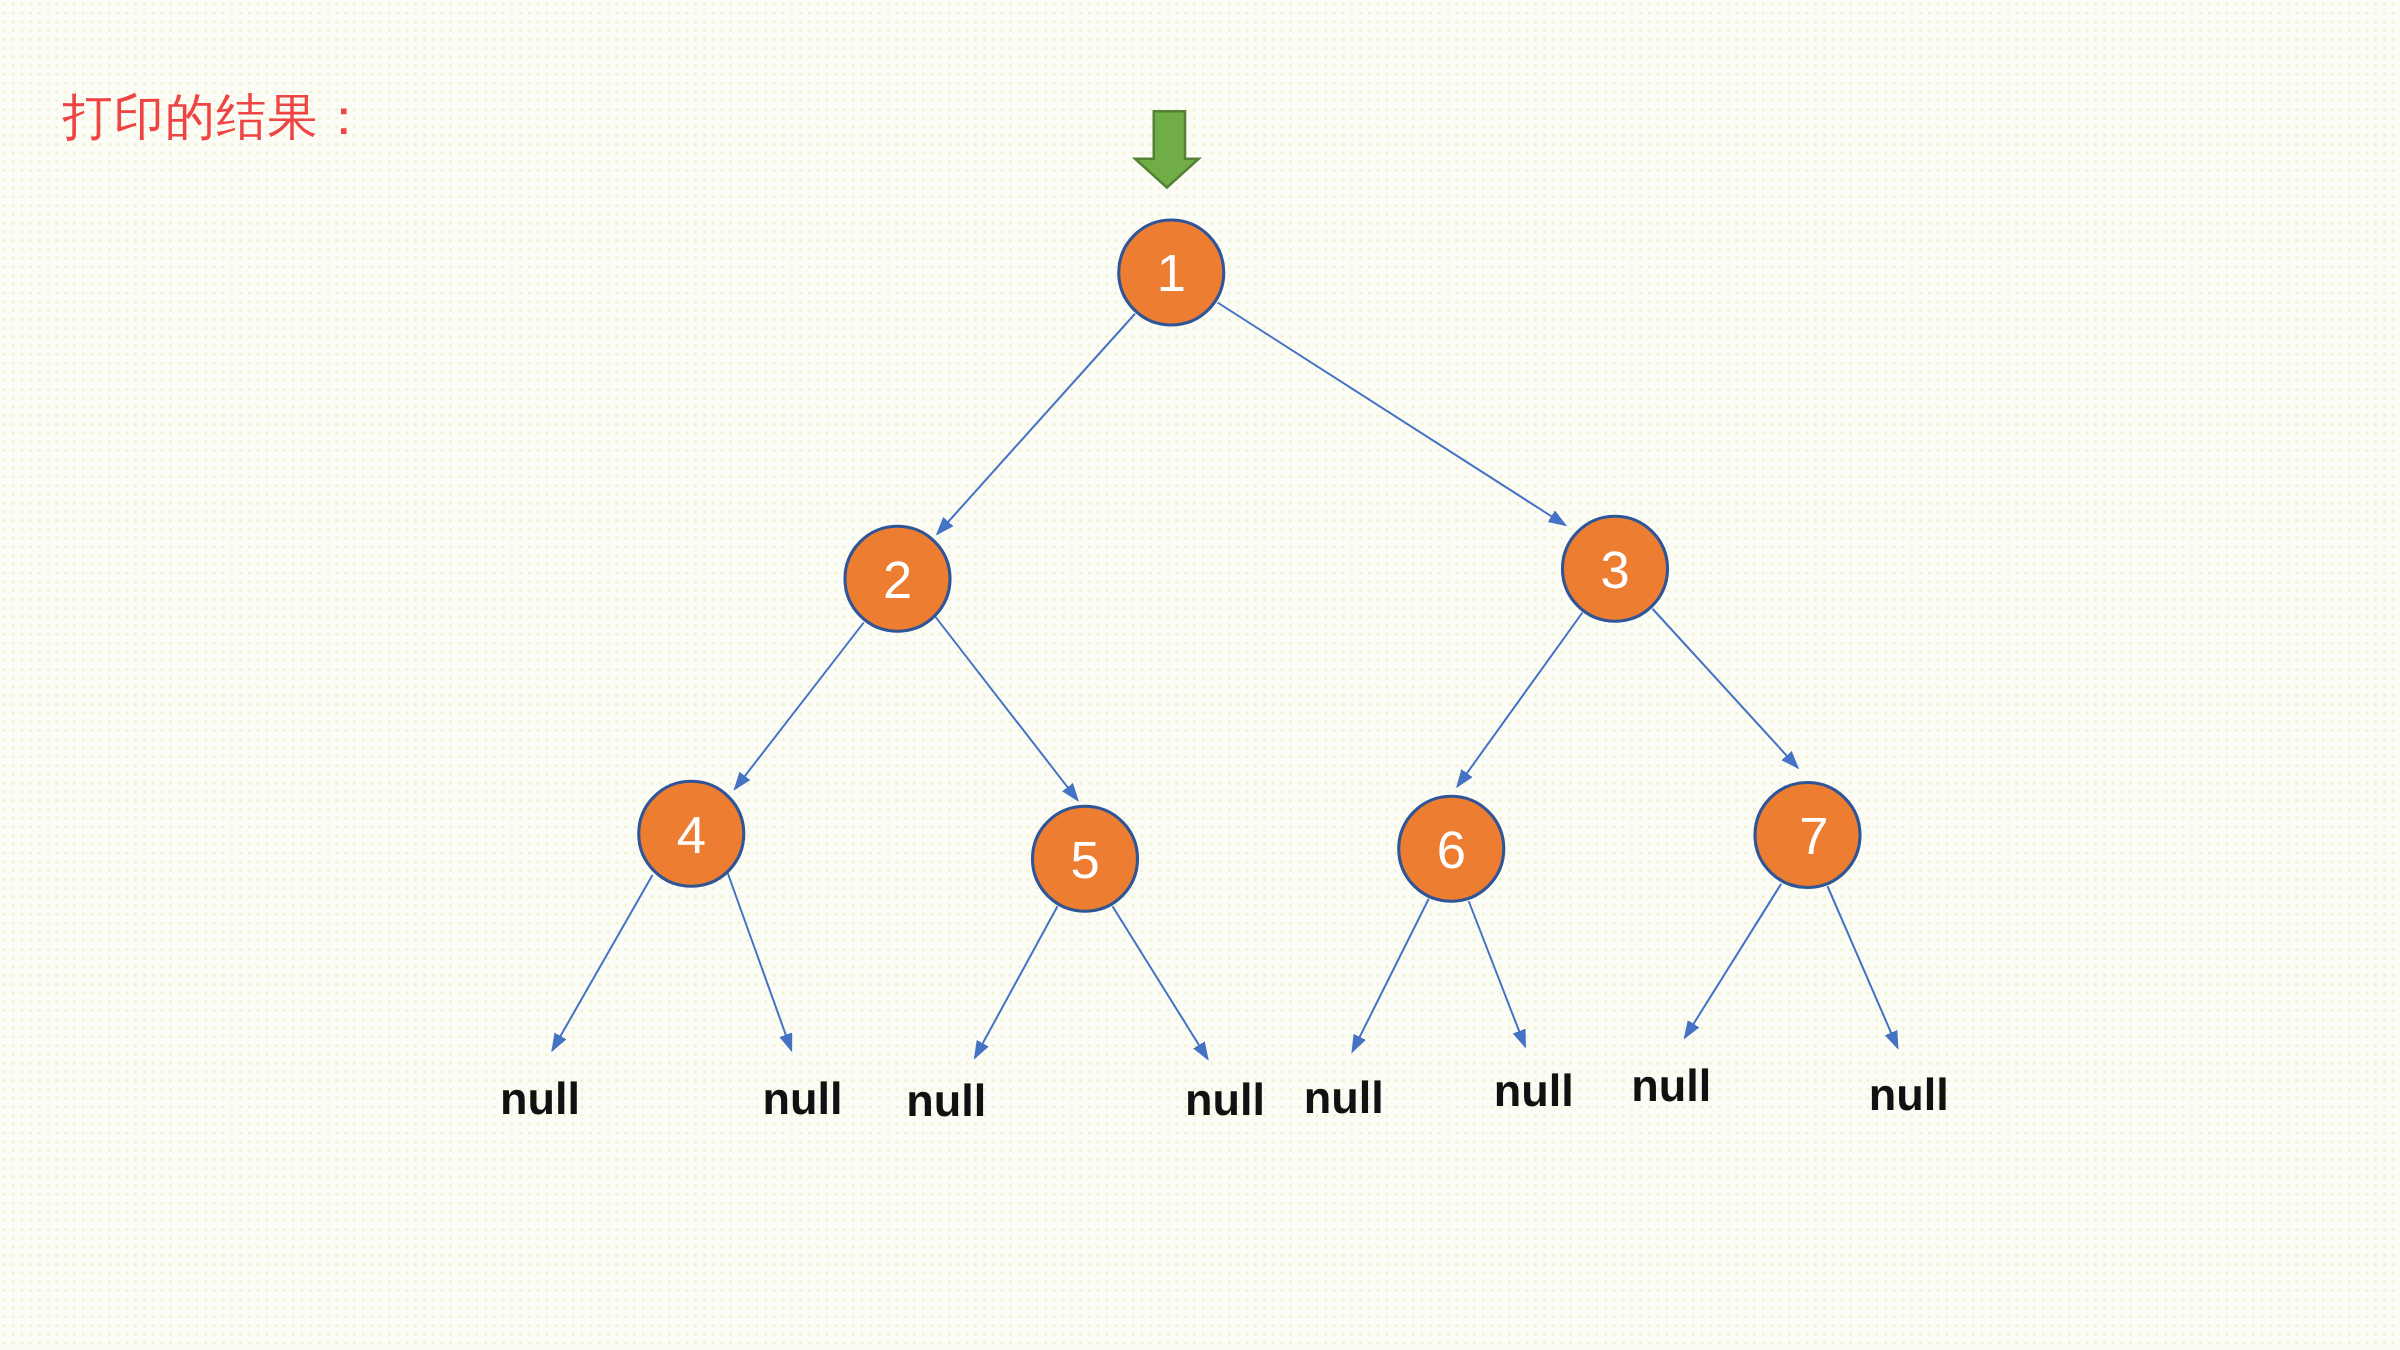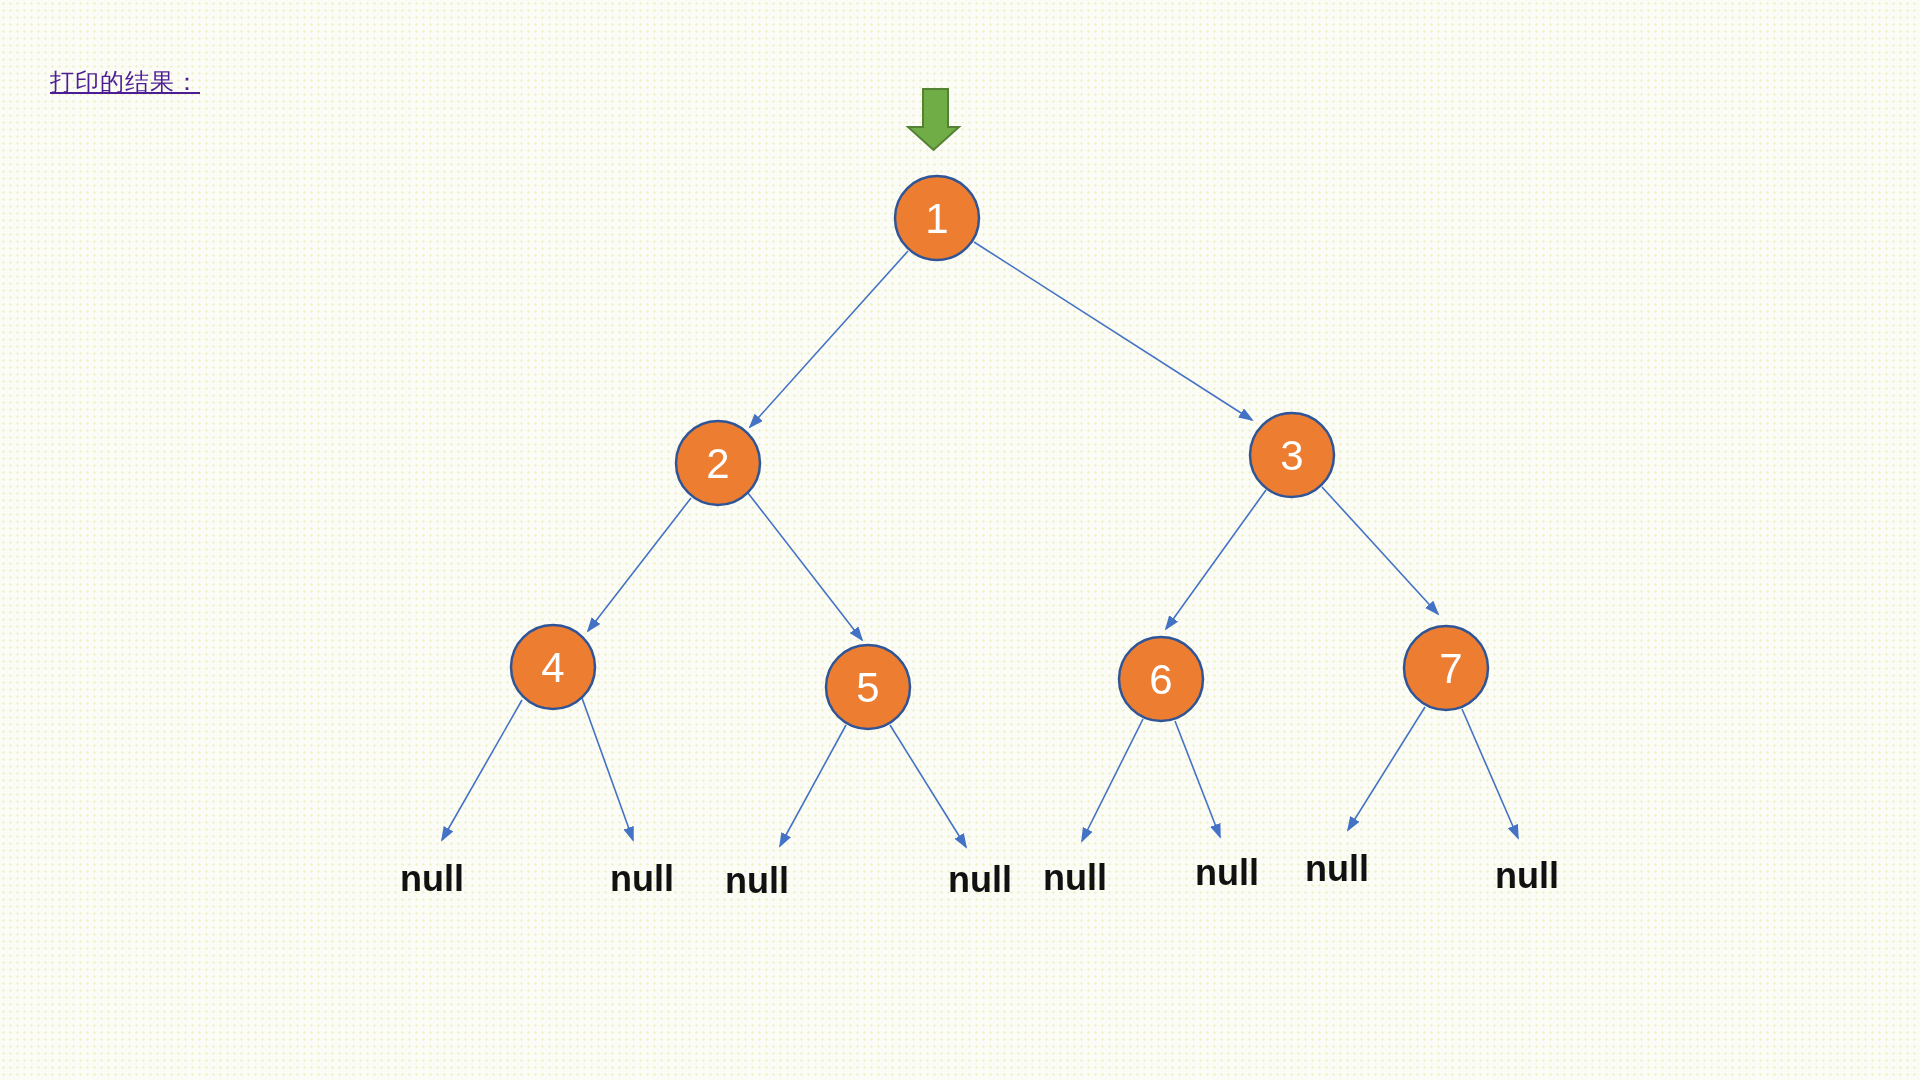--- a/index.html
+++ b/index.html
@@ -14,25 +14,24 @@
     font-family: "Liberation Sans", sans-serif;
     background-color: #FCFCF6;
     
     background-image: radial-gradient(rgba(228, 228, 150, 0.45) 1px, transparent 1.2px);
     background-size: 7px 7px;
   }
   .caption {
     position: absolute;
     left: 50px;
     top: 66px;
-    font-size: 24px;
-    color: #4c1d95;
+    font-size: 40px;
+    color: #ef4444;
     letter-spacing: 1px;
     white-space: nowrap;
-    text-decoration: underline;
   }
   svg.diagram {
     position: absolute;
     left: 0;
     top: 0;
   }
   .edge {
     stroke: #4472C4;
     stroke-width: 1.6;
     fill: none;

